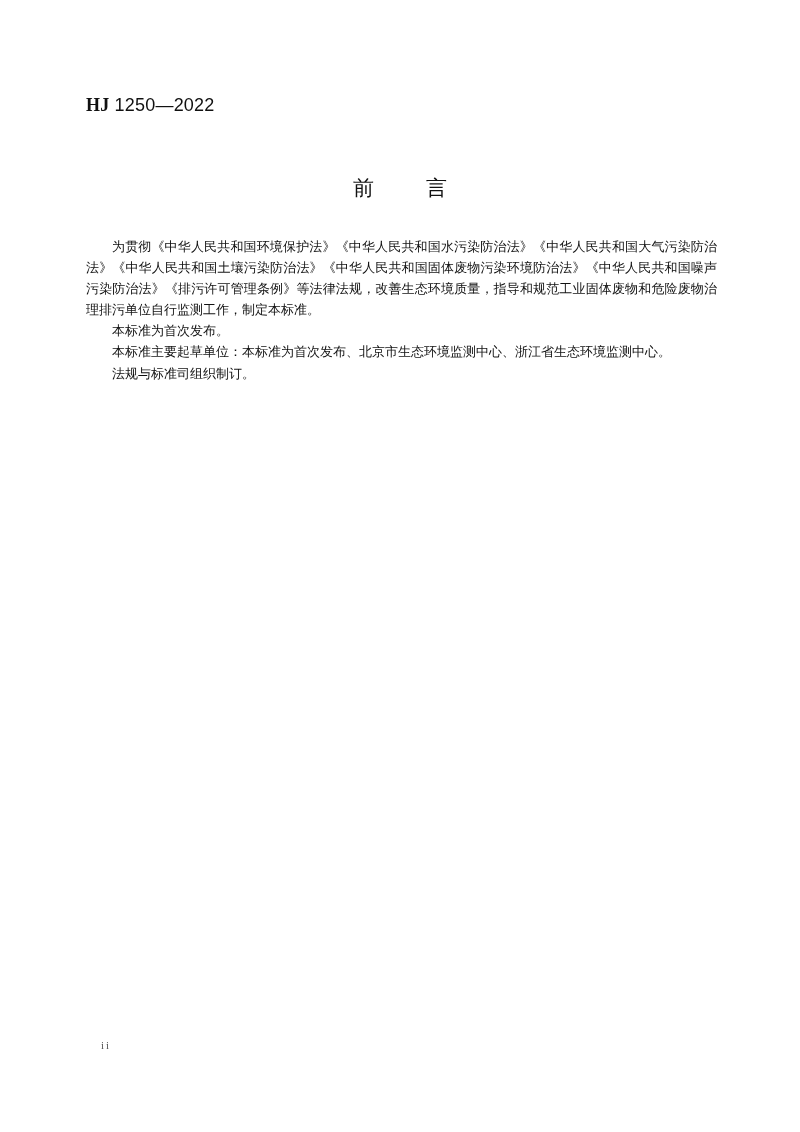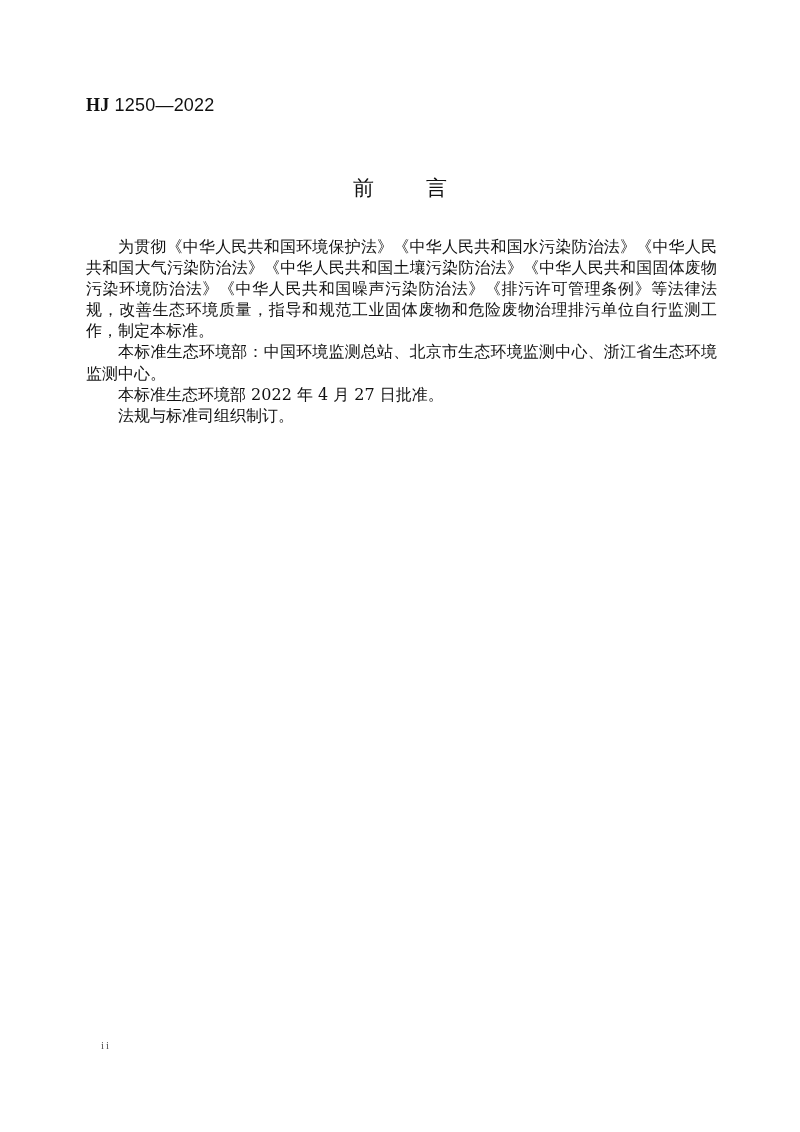--- a/index.html
+++ b/index.html
@@ -41,21 +41,21 @@
       display: inline-block;
     }
     .title .gap {
       width: 52px;
     }
     .body-text {
       position: absolute;
       left: 86px;
       top: 236px;
       width: 631px;
-      font-size: 16px;
+      font-size: 13px;
       line-height: 21.1px;
       text-align: justify;
     }
     .body-text p {
       margin: 0;
       text-indent: 2em;
     }
     .page-number {
       position: absolute;
       left: 101px;
@@ -72,18 +72,18 @@
 <div class="page-header">
   <span class="hj">HJ</span><span> 1250—2022</span>
 </div>
 
 <div class="title">
   <span>前</span><span class="gap"></span><span>言</span>
 </div>
 
 <div class="body-text">
   <p>为贯彻《中华人民共和国环境保护法》《中华人民共和国水污染防治法》《中华人民共和国大气污染防治法》《中华人民共和国土壤污染防治法》《中华人民共和国固体废物污染环境防治法》《中华人民共和国噪声污染防治法》《排污许可管理条例》等法律法规，改善生态环境质量，指导和规范工业固体废物和危险废物治理排污单位自行监测工作，制定本标准。</p>
-  <p>本标准生态环境部：中国环境监测总站、北京市生态环境监测中心、浙江省生态环境监测中心。</p>
-  <p>本标准生态环境部 2022 年 4 月 27 日批准。</p>
+  <p>本标准为首次发布。</p>
+  <p>本标准主要起草单位：本标准为首次发布、北京市生态环境监测中心、浙江省生态环境监测中心。</p>
   <p>法规与标准司组织制订。</p>
 </div>
 
 <div class="page-number">ii</div>
 
 </body></html>

